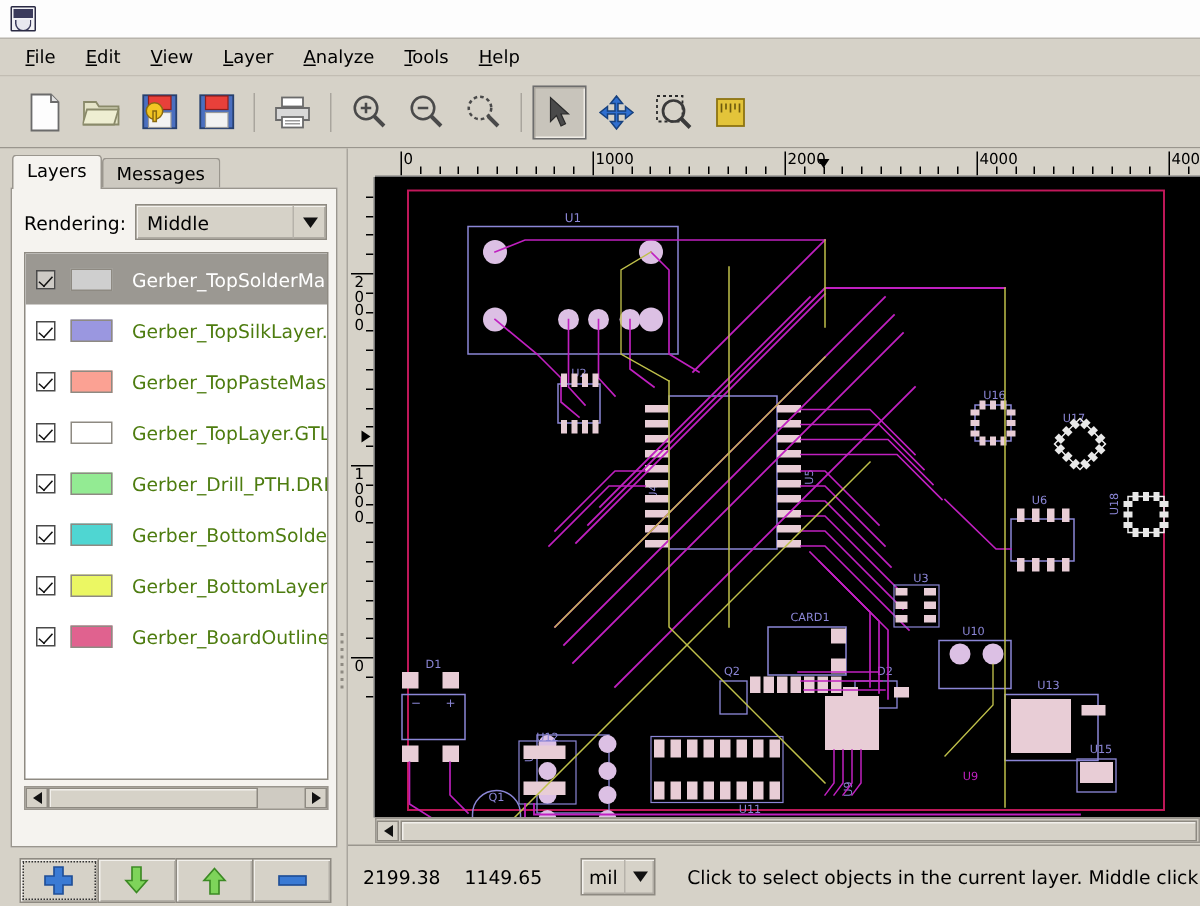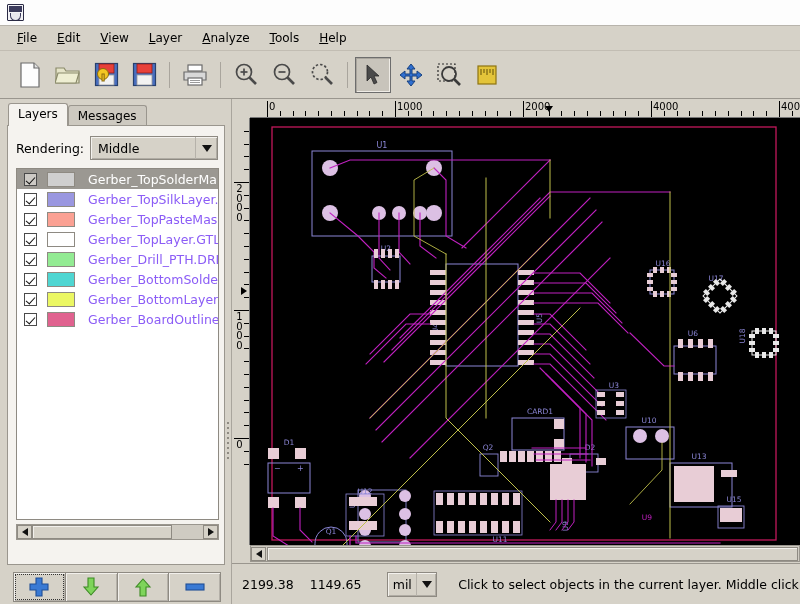--- a/index.html
+++ b/index.html
@@ -112,41 +112,41 @@
     width: 0; height: 0; border-left: 5.5px solid transparent;
     border-right: 5.5px solid transparent; border-top: 7px solid #111;
   }
 
   .layerlist {
     position: absolute; left: 8px; top: 42px; width: 203px; height: 352px;
     background: #fff; border: 1px solid #8e8a82;
     overflow: hidden;
   }
   .lrow {
-    height: 20px; display: flex; align-items: center; gap: 0;
+    height: 34px; display: flex; align-items: center; gap: 0;
     padding-left: 7px; cursor: default; white-space: nowrap;
   }
   .lrow.sel { background: #9b9892; }
   .lrow.sel .lname { color: #fff; }
   .cbx {
     width: 13px; height: 13px; flex: 0 0 13px;
     background: #fff; border: 1px solid #4a4a4a;
     position: relative; margin-right: 10px;
   }
   .lrow.sel .cbx { background: #cdcac5; }
   .cbx::after {
     content: ""; position: absolute; left: 3px; top: 1px;
     width: 4px; height: 8px; border: solid #111;
     border-width: 0 1.6px 1.6px 0; transform: rotate(42deg);
   }
   .swatch {
     width: 28px; height: 15px; flex: 0 0 28px;
     border: 1px solid #8e8a82; margin-right: 13px;
   }
-  .lname { font-size: 12.5px; color: #8b5cf6; }
+  .lname { font-size: 12.5px; color: #4d7c0f; }
 
   .hscroll-layers {
     position: absolute; left: 8px; top: 398px; width: 203px; height: 16px;
     background: #cfcbc2; border: 1px solid #9a968e;
     display: flex; align-items: center;
   }
   .sb-arrow {
     width: 15px; height: 14px; flex: 0 0 15px;
     background: #d6d2c8; border: 1px solid #8e8a82;
     display: flex; align-items: center; justify-content: center;

